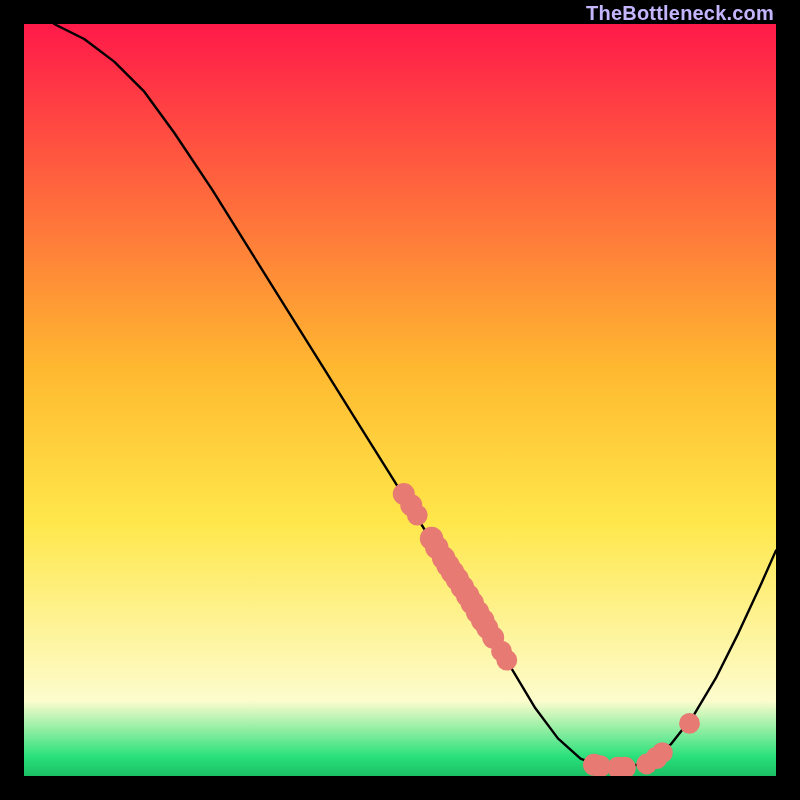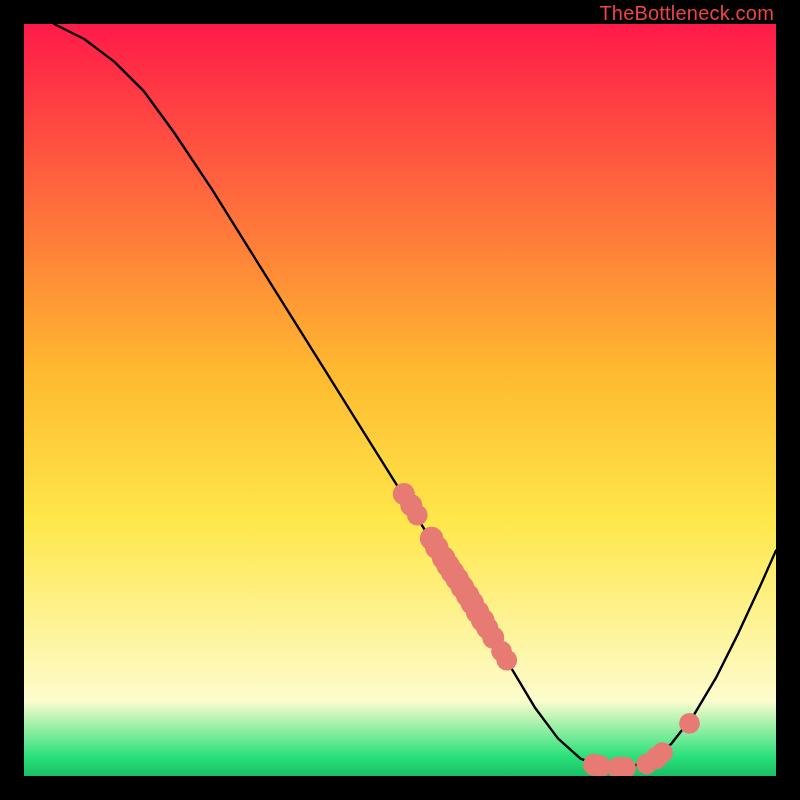--- a/index.html
+++ b/index.html
@@ -16,23 +16,23 @@
     left: 24px;
     top: 24px;
     width: 752px;
     height: 752px;
     background: #000;
   }
   .watermark {
     position: absolute;
     top: 2px;
     right: 26px;
-    color: #ef4444;
+    color: #c4b5fd;
     font-size: 20px;
-    font-weight: 400;
+    font-weight: 700;
     letter-spacing: 0.2px;
   }
   svg { display: block; }
 </style>
 </head>
 <body>
 
 <div class="watermark">TheBottleneck.com</div>
 
 <div class="frame">

